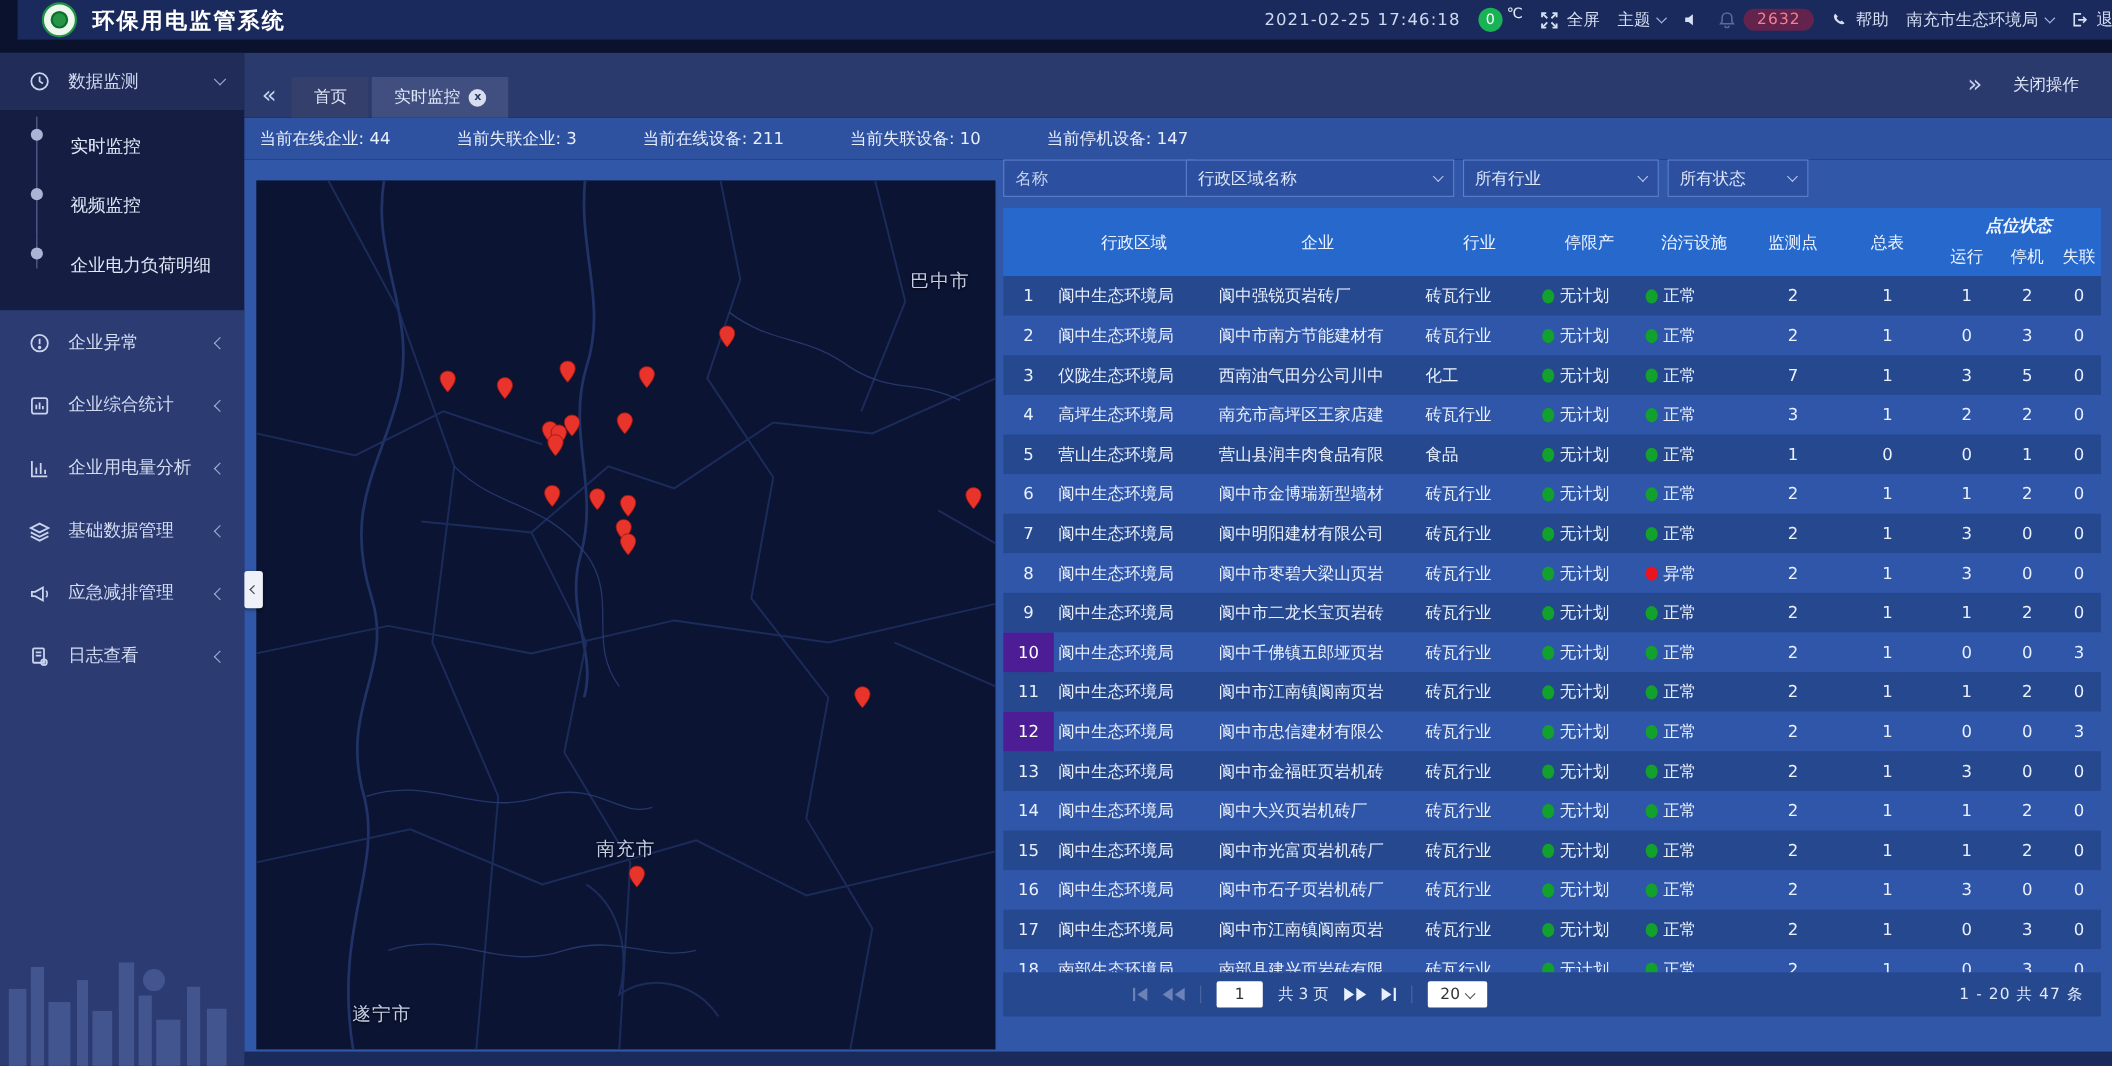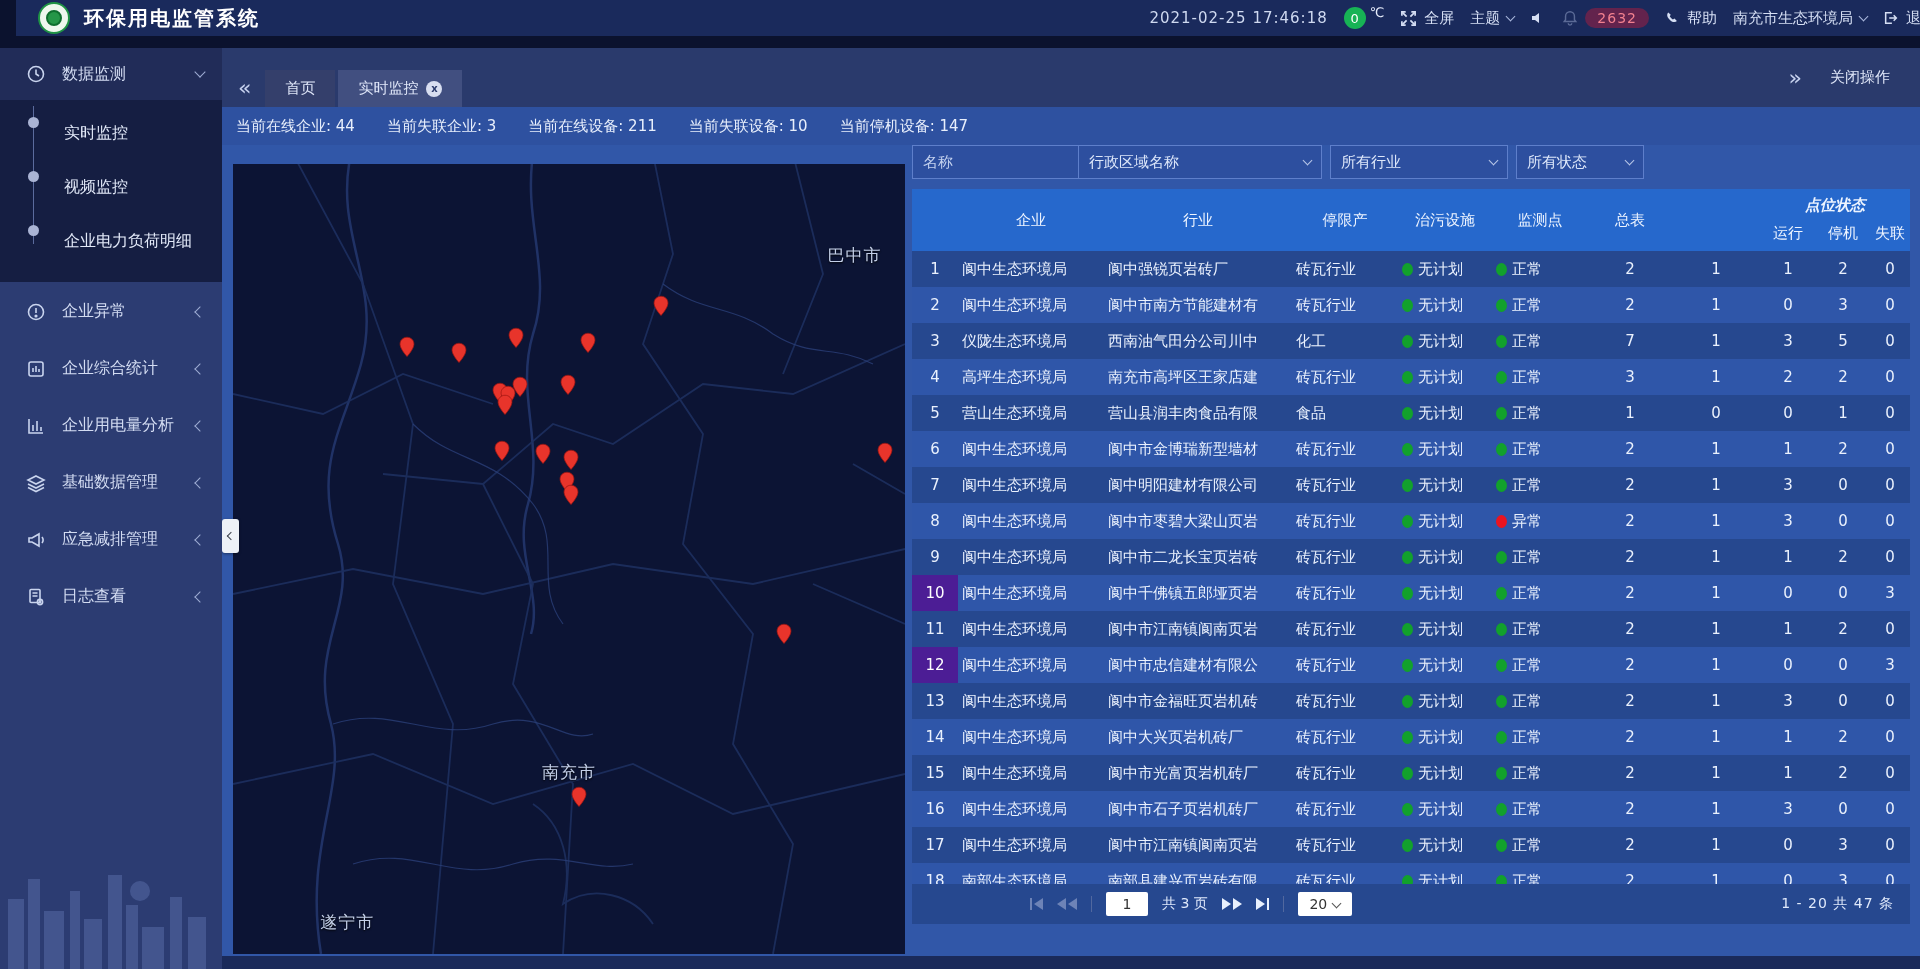--- a/index.html
+++ b/index.html
@@ -58,21 +58,21 @@
   .tab-nav { color:#c6d1ee; font-size:22px; line-height:1; margin:0 14px 8px 16px; cursor:pointer; }
   .tab { height:37px; padding:0 20px; margin-right:3px; display:flex; align-items:center; gap:8px;
     background:#343f6b; color:#dfe6f8; font-size:15px; cursor:pointer; }
   .tab.active { background:#414f80; }
   .tab-close { width:16px; height:16px; border-radius:50%; background:#d8def0; color:#2a3a6c;
     font-size:10px; font-weight:bold; display:flex; align-items:center; justify-content:center; }
   .tabbar-right { margin-left:auto; display:flex; align-items:center; gap:28px; padding-right:30px;
     align-self:center; color:#dfe6f8; font-size:15px; }
   .tabbar-right .tab-nav2 { font-size:22px; color:#c6d1ee; cursor:pointer; line-height:1; }
 
-  .statsbar { height:38px; background:#2e51a0; display:flex; align-items:center; gap:32px;
+  .statsbar { height:38px; background:#2e51a0; display:flex; align-items:center; gap:60px;
     padding-left:14px; color:#e8effc; font-size:15px; }
   .stat-item { white-space:nowrap; }
 
   .content { position:absolute; left:0; top:97px; right:0; bottom:0; background:#3157a8; }
 
   
   .map { position:absolute; left:11px; top:19px; width:672px; height:790px; background:#0c1434; overflow:hidden; }
   .map svg.roads { position:absolute; inset:0; }
   .city-label { position:absolute; transform:translate(-50%,-50%); color:#c3cfe8; font-size:17px;
     letter-spacing:1px; text-shadow:0 1px 2px #000; white-space:nowrap; }
@@ -449,20 +449,21 @@
           <span class="chev-down"></span>
         </div>
         <div class="f-box" style="left:604px;width:128px;">
           <span>所有状态</span>
           <span class="chev-down"></span>
         </div>
       </div>
 
       <div class="thead grid-cols">
         <div class="hcell"></div>
+        <div class="hcell">行政区域</div>
         <div class="hcell">企业</div>
         <div class="hcell">行业</div>
         <div class="hcell">停限产</div>
         <div class="hcell">治污设施</div>
         <div class="hcell">监测点</div>
         <div class="hcell">总表</div>
         <div class="hgroup" style="grid-column:9 / 12;">
           <div class="gtitle">点位状态</div>
           <div class="gsub">
             <span>运行</span>

